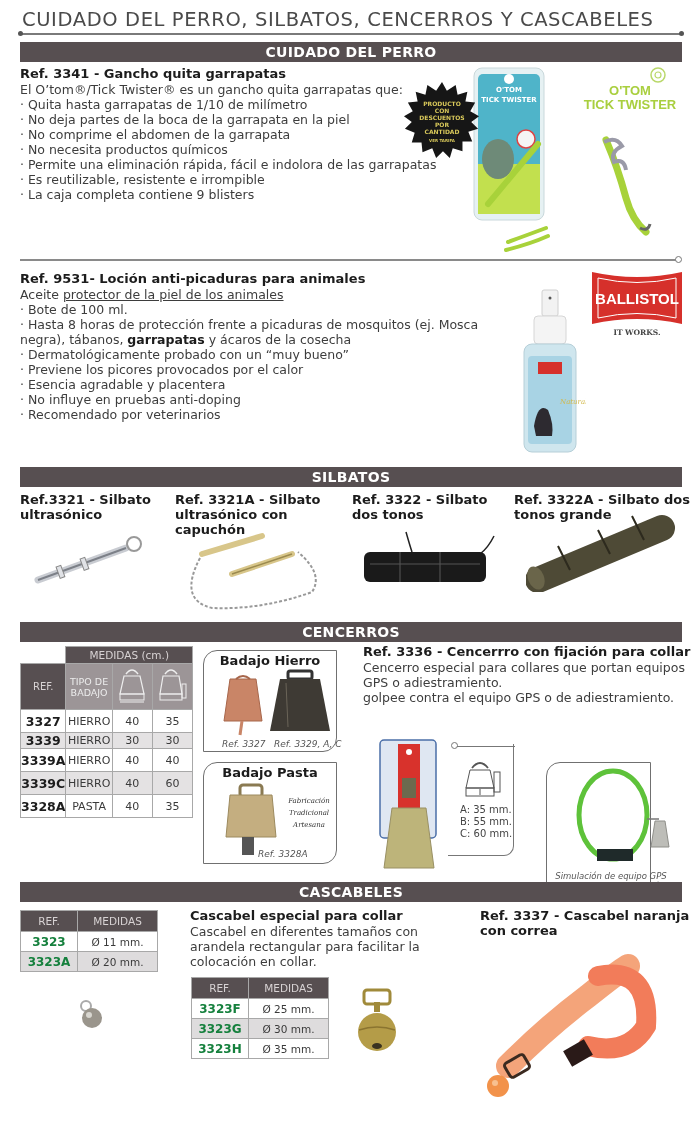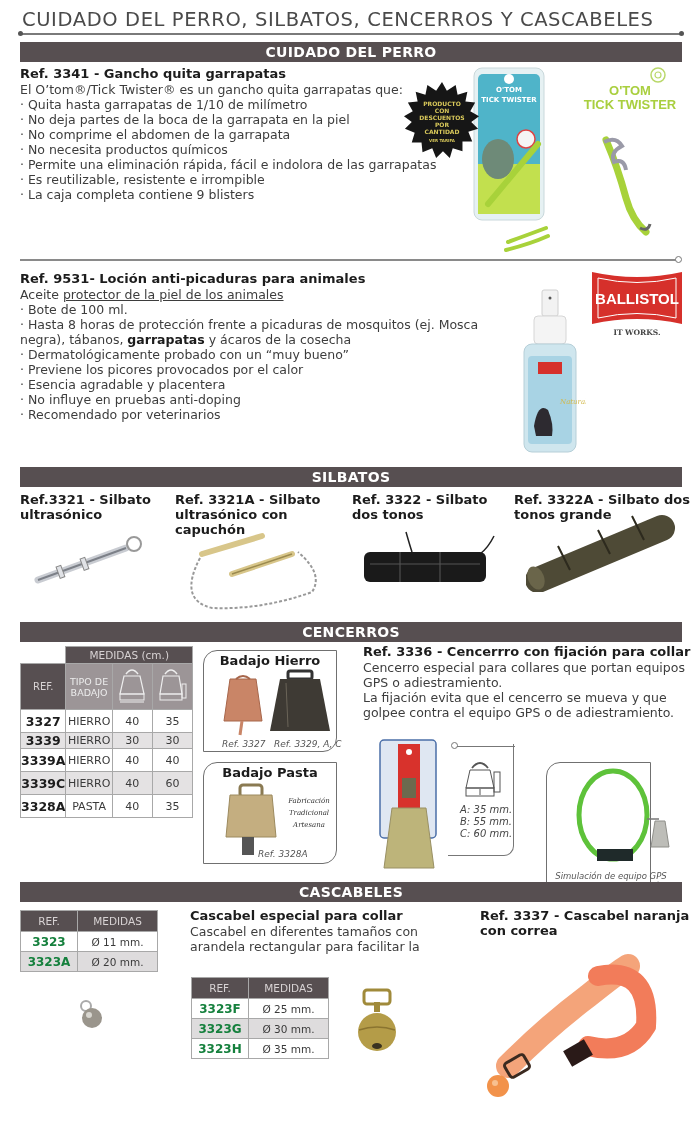--- a/index.html
+++ b/index.html
@@ -286,21 +286,20 @@
     <div>Artesana</div>
   </div>
   <div class="abs caption-it" style="left:54px; top:86px;">Ref. 3328A</div>
 </div>
 
 <div class="abs" style="left:363px; top:644px;">
   <div class="h-ref">Ref. 3336 - Cencerrro con fijación para collar</div>
   <div class="body-txt" style="margin-top:1px;">
     <div>Cencerro especial para collares que portan equipos</div>
     <div>GPS o adiestramiento.</div>
-    <div>La fijación evita que el cencerro se mueva y que</div>
     <div>golpee contra el equipo GPS o de adiestramiento.</div>
   </div>
 </div>
 
 <svg class="abs" style="left:378px; top:738px;" width="64" height="134">
   <rect x="2" y="2" width="56" height="98" rx="4" fill="#dfe7f2" stroke="#4b6fa8" stroke-width="1.5"></rect>
   <rect x="20" y="6" width="22" height="70" fill="#d8322c"></rect>
   <circle cx="31" cy="14" r="3" fill="#fff"></circle>
   <rect x="24" y="40" width="14" height="20" fill="#6b6a4e"></rect>
   <path d="M14 70 L48 70 L56 130 L6 130 Z" fill="#bdb47a" stroke="#999064"></path>
@@ -309,21 +308,21 @@
 <div class="abs" style="left:448px; top:744px; width:66px; height:112px; border-right:1.5px solid #777; border-bottom:1.5px solid #777; border-radius:0 0 10px 0;"></div>
 <div class="abs divider-dot" style="left:451px; top:742px;"></div>
 <div class="abs" style="left:457px; top:746px; width:58px; height:3px; border-top:1.5px solid #777;"></div>
 <svg class="abs" style="left:460px; top:758px;" width="44" height="44">
   <path d="M12 10 Q20 0 28 10" stroke="#555" stroke-width="1.8" fill="none"></path>
   <path d="M10 12 L30 12 L34 30 L6 30 Z" stroke="#555" fill="none"></path>
   <rect x="6" y="30" width="28" height="8" stroke="#555" fill="none"></rect>
   <rect x="34" y="14" width="6" height="20" stroke="#555" fill="none"></rect>
   <path d="M20 31 L20 37" stroke="#555"></path>
 </svg>
-<div class="abs" style="left:460px; top:804px; font-size:10px; line-height:12px; color:#444;font-style:italic;">
+<div class="abs" style="left:460px; top:804px; font-size:10px; line-height:12px; color:#444;">
   <div>A: 35 mm.</div>
   <div>B: 55 mm.</div>
   <div>C: 60 mm.</div>
 </div>
 
 <div class="abs rbox" style="left:546px; top:762px; width:105px; height:137px;">
   <svg class="abs" style="left:20px; top:4px;" width="110" height="100">
     <ellipse cx="46" cy="48" rx="34" ry="44" fill="none" stroke="#5ec23a" stroke-width="5"></ellipse>
     <rect x="30" y="82" width="36" height="12" fill="#1f2a2a"></rect>
     <path d="M80 52 L92 52" stroke="#777" stroke-width="1.5"></path>
@@ -357,20 +356,21 @@
   <circle cx="10" cy="10" r="5" fill="none" stroke="#aaa" stroke-width="2"></circle>
   <circle cx="16" cy="22" r="10" fill="#9a958c"></circle>
   <circle cx="13" cy="19" r="3" fill="#d8d6d0"></circle>
 </svg>
 
 <div class="abs" style="left:190px; top:908px;">
   <div class="h-ref">Cascabel especial para collar</div>
   <div class="body-txt" style="margin-top:1px;">
     <div>Cascabel en diferentes tamaños con</div>
     <div>arandela rectangular para facilitar la</div>
+    <div>colocación en collar.</div>
   </div>
 </div>
 
 <table class="abs cas-table" style="left:191px; top:977px; width:138px;">
   <tbody>
       <tr>
     <th style="width:57px;">REF.</th>
     <th>MEDIDAS</th>
   </tr>
   <tr>

